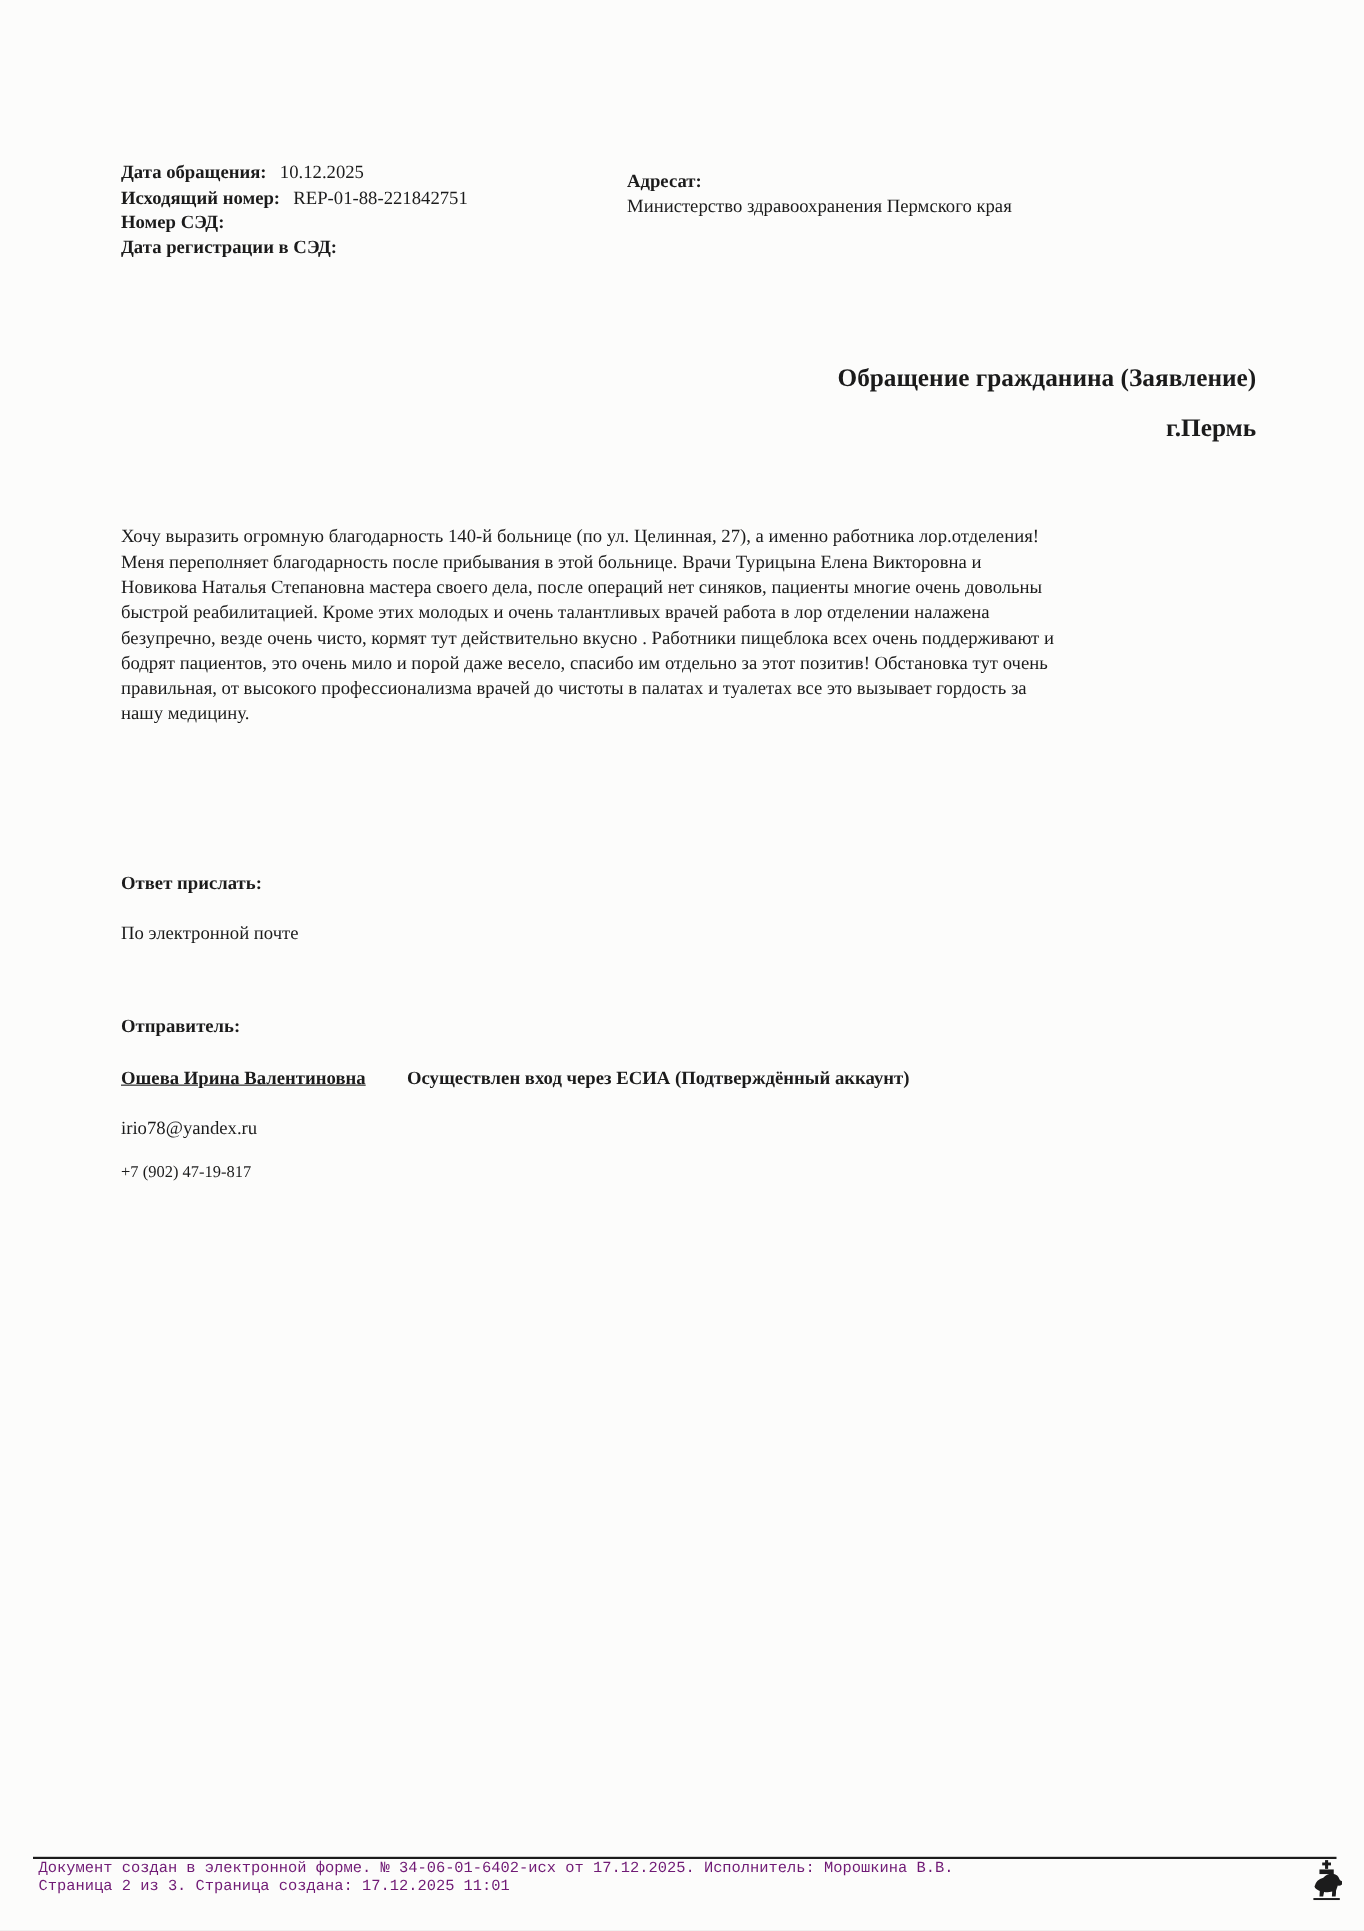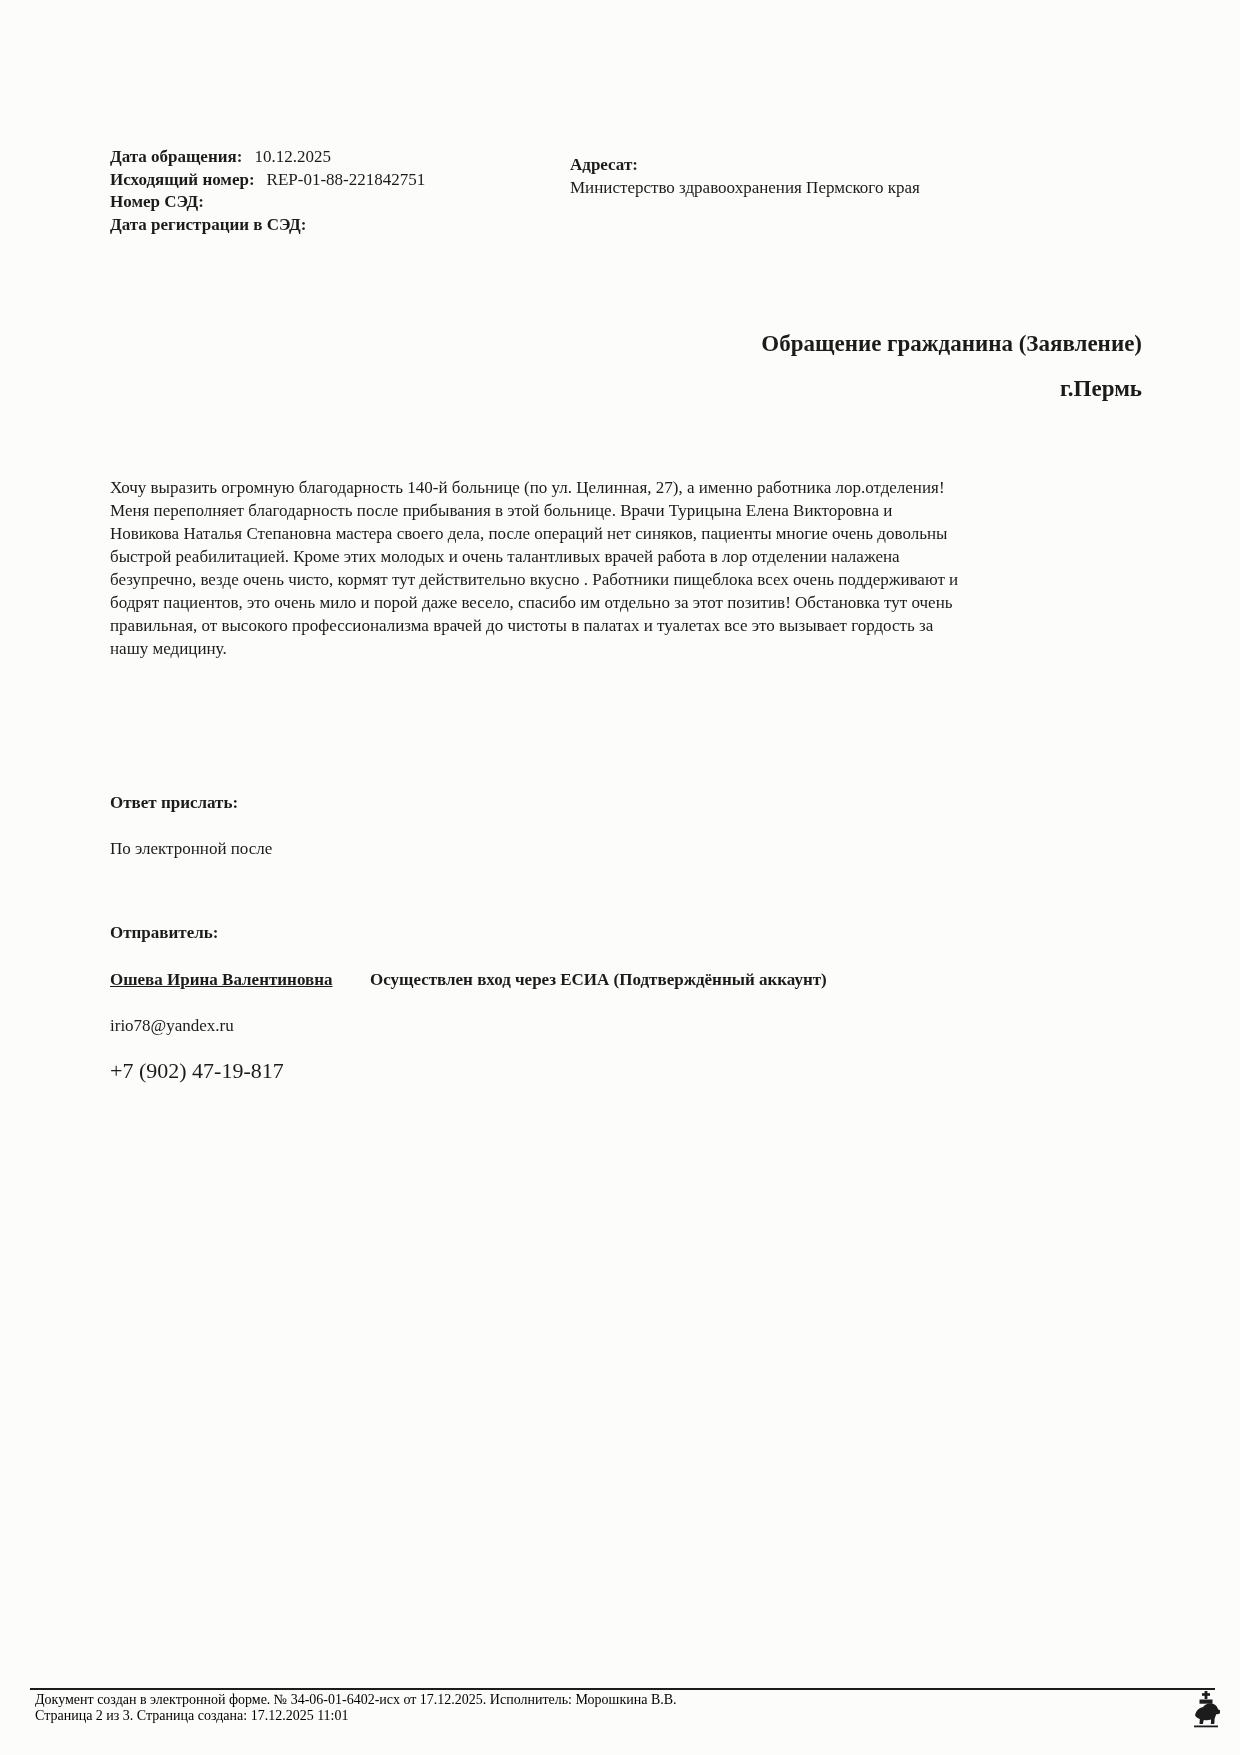--- a/index.html
+++ b/index.html
@@ -102,39 +102,39 @@
   .sender-email {
     position: absolute;
     left: 110px;
     top: 1016px;
     font-size: 17px;
   }
   .sender-phone {
     position: absolute;
     left: 110px;
     top: 1058px;
-    font-size: 22px;
+    font-size: 15px;
   }
   
   .footer-divider {
     position: absolute;
     left: 30px;
     top: 1688px;
     width: 1185px;
     height: 2px;
     background: #1c1c1c;
   }
   .footer-text {
     position: absolute;
     left: 35px;
     top: 1692px;
-    font-family: Liberation Serif, serif;
+    font-family: Liberation Mono, monospace;
     font-size: 14px;
     line-height: 15.5px;
-    color: #000000;
+    color: #701a75;
   }
   .emblem {
     position: absolute;
     left: 1192px;
     top: 1691px;
     width: 28px;
     height: 38px;
   }
 </style>
 </head>
@@ -170,21 +170,21 @@
     <div class="bline">Меня переполняет благодарность после прибывания в этой больнице. Врачи Турицына Елена Викторовна и</div>
     <div class="bline">Новикова Наталья Степановна мастера своего дела, после операций нет синяков, пациенты многие очень довольны</div>
     <div class="bline">быстрой реабилитацией. Кроме этих молодых и очень талантливых врачей работа в лор отделении налажена</div>
     <div class="bline">безупречно, везде очень чисто, кормят тут действительно вкусно . Работники пищеблока всех очень поддерживают и</div>
     <div class="bline">бодрят пациентов, это очень мило и порой даже весело, спасибо им отдельно за этот позитив! Обстановка тут очень</div>
     <div class="bline">правильная, от высокого профессионализма врачей до чистоты в палатах и туалетах все это вызывает гордость за</div>
     <div class="bline">нашу медицину.</div>
   </div>
 
   <div class="reply-label">Ответ прислать:</div>
-  <div class="reply-value">По электронной после</div>
+  <div class="reply-value">По электронной почте</div>
 
   <div class="sender-label">Отправитель:</div>
   <div class="sender-name">Ошева Ирина Валентиновна</div>
   <div class="auth-note">Осуществлен вход через ЕСИА (Подтверждённый аккаунт)</div>
   <div class="sender-email">irio78@yandex.ru</div>
   <div class="sender-phone">+7 (902) 47-19-817</div>
 
   <div class="footer-divider"></div>
   <div class="footer-text">
     <div>Документ создан в электронной форме. № 34-06-01-6402-исх от 17.12.2025. Исполнитель: Морошкина В.В.</div>

